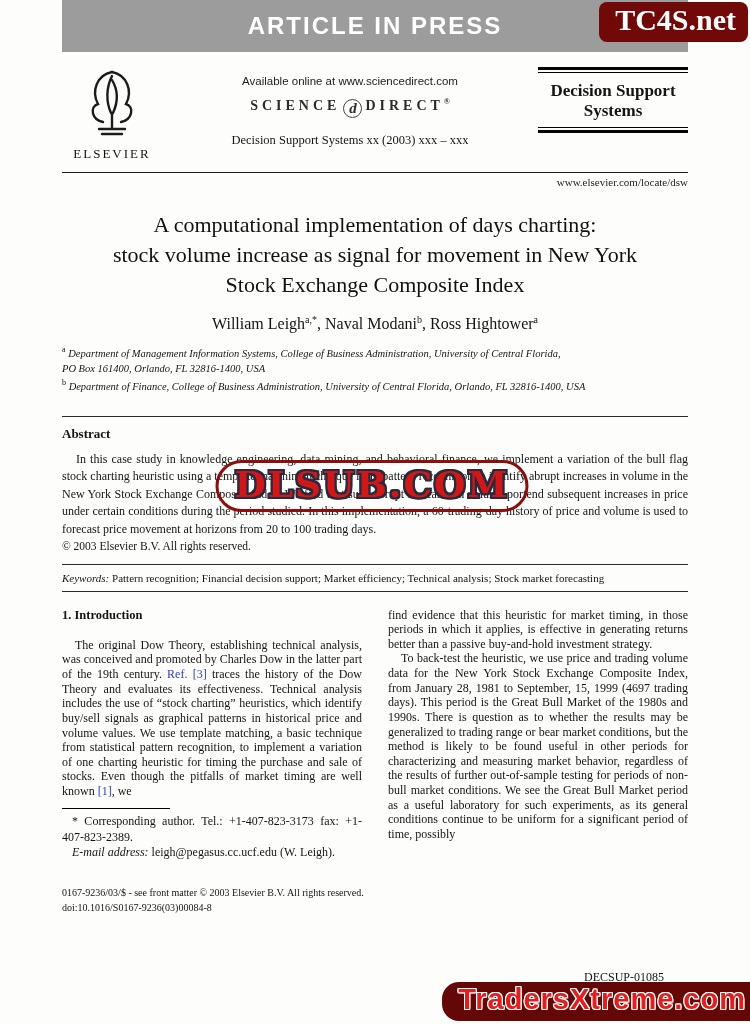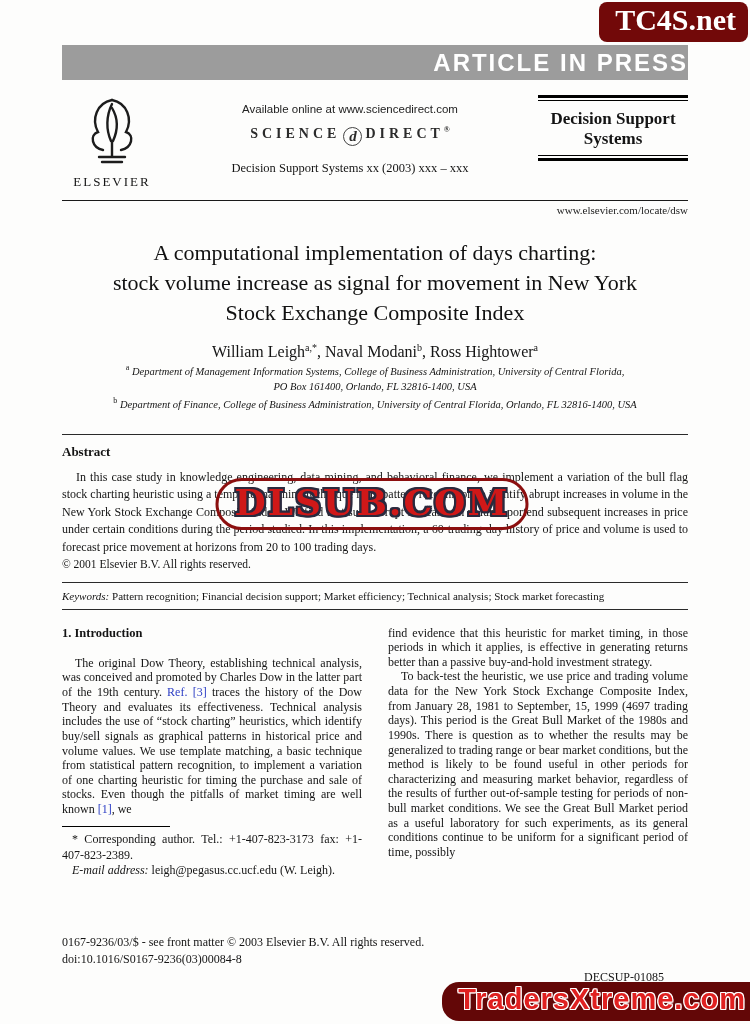--- a/index.html
+++ b/index.html
@@ -20,22 +20,22 @@
     padding: 1px 4px 5px 16px; border-radius: 17px 0 0 17px; z-index: 30; }
   .dlsub { position: absolute; left: 50%; top: 44px; transform: translateX(-51%);
     border: 3px solid #8c0f0f; border-radius: 26px; padding: 0 16px 4px; z-index: 20;
     background: transparent; white-space: nowrap; }
   .dlsub-text { font-family: "DejaVu Serif", serif; font-weight: bold; font-size: 36px;
     letter-spacing: 2px; color: #d01818;
     text-shadow: -2px -2px 0 #2a2a3e, 2px -2px 0 #2a2a3e, -2px 2px 0 #2a2a3e, 2px 2px 0 #2a2a3e,
                  0 -2px 0 #2a2a3e, 0 2px 0 #2a2a3e, -2px 0 0 #2a2a3e, 2px 0 0 #2a2a3e; }
 
   
-  .banner { margin-top: 45px; height: 35px; background: #9c9c9c; color: #fff;
-    display: flex; align-items: center; justify-content: flex-end;
+  .banner { height: 52px; background: #9c9c9c; color: #fff;
+    display: flex; align-items: center; justify-content: center;
     font-family: "Liberation Sans", sans-serif; font-weight: bold; font-size: 24px; letter-spacing: 2px; }
 
   
   .header { display: flex; margin-top: 13px; }
   .pub { width: 100px; text-align: center; padding-top: 2px; }
   .pubname { font-size: 13px; letter-spacing: 2px; margin-top: 3px; }
   .mid { flex: 1; text-align: center; padding-top: 10px; }
   .avail { font-family: "Liberation Sans", sans-serif; font-size: 11.5px; color: #222; }
   .sd { margin-top: 10px; font-family: "Liberation Serif", serif; font-weight: bold;
     font-size: 14px; letter-spacing: 4px; color: #2b2b2b; }
@@ -49,21 +49,21 @@
   .jbox-inner { border-top: 1px solid #000; border-bottom: 1px solid #000;
     padding: 8px 2px 7px; text-align: center; font-weight: 600; font-size: 17px; line-height: 1.15; }
   .hrule { border-top: 1px solid #1a1a1a; margin-top: 10px; }
   .locate { text-align: right; font-size: 11px; margin-top: 3px; color: #222; }
 
   
   .title { margin-top: 22px; text-align: center; font-weight: normal;
     font-size: 22px; line-height: 1.37; color: #111; }
   .authors { margin-top: 14px; text-align: center; font-size: 16px; }
   .authors sup { font-size: 10px; }
-  .affils { text-align: center; font-style: italic; font-size: 10.5px; line-height: 1.5; }
+  .affils { margin-top: 10px; font-style: italic; font-size: 10.5px; line-height: 1.5; }
   .affils sup { font-size: 8px; font-style: normal; }
 
   
   .abs-section { position: relative; margin-top: 22px; }
   .rule { border-top: 1px solid #2a2a2a; }
   .abs-head { font-size: 13px; font-weight: bold; margin-top: 9px; }
   .abs-text { margin-top: 9px; font-size: 12px; line-height: 1.45; text-align: justify; text-indent: 14px; }
   .abs-copy { font-size: 11.5px; line-height: 1.45; }
   .keywords { font-size: 11px; margin: 7px 0; }
   .kw-rule-top { margin-top: 9px; }
@@ -75,21 +75,21 @@
   .col p { margin-bottom: 0; }
   .col p.indent { text-indent: 13px; }
   .ref { color: #2a3cc4; text-decoration: none; cursor: pointer; }
 
   .footnote { margin-top: 9px; font-size: 12px; line-height: 1.32; text-align: justify; }
   .fn-rule { width: 36%; border-top: 1px solid #000; margin-bottom: 5px; }
   .footnote p { text-indent: 10px; }
   .footnote .em-label { font-style: italic; }
 
   
-  .footer { position: absolute; left: 62px; top: 934px; font-size: 12px; line-height: 1.45; }
+  .footer { position: absolute; left: 62px; top: 886px; font-size: 10px; line-height: 1.45; }
   .artid { position: absolute; right: 86px; top: 970px; font-size: 12px; }
 </style>
 </head>
 <body>
 
 <div class="page">
 
   <div class="wm-top">TC4S.net</div>
 
   <div class="content">
@@ -150,21 +150,21 @@
     <div class="affils">
       <div><sup>a</sup><span> Department of Management Information Systems, College of Business Administration, University of Central Florida,</span></div>
       <div><span>PO Box 161400, Orlando, FL 32816-1400, USA</span></div>
       <div><sup>b</sup><span> Department of Finance, College of Business Administration, University of Central Florida, Orlando, FL 32816-1400, USA</span></div>
     </div>
 
     <div class="abs-section">
       <div class="rule"></div>
       <div class="abs-head">Abstract</div>
       <p class="abs-text">In this case study in knowledge engineering, data mining, and behavioral finance, we implement a variation of the bull flag stock charting heuristic using a template matching technique from pattern recognition to identify abrupt increases in volume in the New York Stock Exchange Composite Index. We find that such abrupt increases in volume portend subsequent increases in price under certain conditions during the period studied. In this implementation, a 60-trading-day history of price and volume is used to forecast price movement at horizons from 20 to 100 trading days.</p>
-      <div class="abs-copy">© 2001 Elsevier B.V. All rights reserved.</div>
+      <div class="abs-copy">© 2003 Elsevier B.V. All rights reserved.</div>
 
       <div class="dlsub">
         <span class="dlsub-text">DLSUB.COM</span>
       </div>
 
       <div class="rule kw-rule-top"></div>
       <p class="keywords"><i>Keywords:</i><span> Pattern recognition; Financial decision support; Market efficiency; Technical analysis; Stock market forecasting</span></p>
       <div class="rule"></div>
     </div>
 

